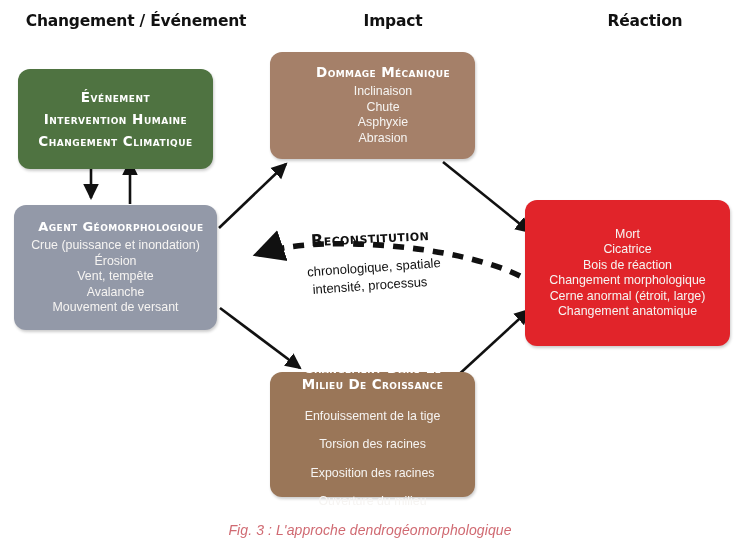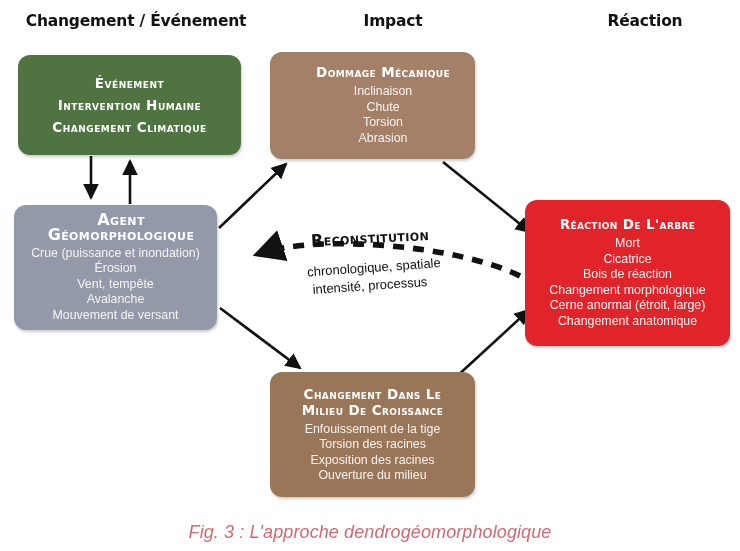--- a/index.html
+++ b/index.html
@@ -67,50 +67,51 @@
   }
   .node .item {
     font-family: "Liberation Sans", sans-serif;
     font-size: 12.4px;
     line-height: 15.5px;
     color: #f6f4f2;
     white-space: nowrap;
   }
 
   #box-evenement {
-    left: 18px; top: 55px; width: 223px; height: 100px;
+    left: 18px; top: 69px; width: 195px; height: 100px;
     background: #4F7341;
   }
   #box-evenement .title-line {
     font-family: "DejaVu Sans", sans-serif;
     font-weight: bold;
     font-size: 13.5px;
     letter-spacing: 0.5px;
     line-height: 22px;
     font-variant: small-caps;
     text-transform: capitalize;
     color: #ffffff;
     white-space: nowrap;
   }
 
   #box-agent {
     left: 14px; top: 205px; width: 203px; height: 125px;
     background: #9399A8;
   }
-  #box-agent .title { font-size: 16px; margin-left: 11px; }
+  #box-agent .title { font-size: 13px; margin-left: 11px; }
 
   #box-dommage {
     left: 270px; top: 52px; width: 205px; height: 107px;
     background: #A58069;
     padding-left: 21px;
   }
 
   #box-milieu {
     left: 270px; top: 372px; width: 205px; height: 125px;
     background: #9A7658;
+    gap: 13px;
   }
   #box-milieu .title { line-height: 16px; }
 
   #box-reaction {
     left: 525px; top: 200px; width: 205px; height: 146px;
     background: #E1242A;
   }
 
   
   #center-label {
@@ -146,21 +147,21 @@
 
   
   #caption {
     position: absolute;
     left: 0;
     top: 522px;
     width: 740px;
     text-align: center;
     font-family: "Liberation Sans", sans-serif;
     font-style: italic;
-    font-size: 18px;
+    font-size: 14px;
     color: #D06A72;
     letter-spacing: 0.1px;
   }
 </style>
 </head>
 <body>
 
 <svg id="canvas" viewBox="0 0 740 551">
   <defs>
     <marker id="ah" markerWidth="7" markerHeight="7" refX="5.4" refY="3.2" orient="auto" markerUnits="strokeWidth">
@@ -202,35 +203,34 @@
   <div class="item">Érosion</div>
   <div class="item">Vent, tempête</div>
   <div class="item">Avalanche</div>
   <div class="item">Mouvement de versant</div>
 </div>
 
 <div class="node" id="box-dommage">
   <div class="title">Dommage mécanique</div>
   <div class="item">Inclinaison</div>
   <div class="item">Chute</div>
-  <div class="item">Torsion</div>
+  <div class="item">Asphyxie</div>
   <div class="item">Abrasion</div>
 </div>
 
 <div class="node" id="box-milieu">
   <div class="title">Changement dans le
 milieu de croissance</div>
   <div class="item">Enfouissement de la tige</div>
   <div class="item">Torsion des racines</div>
   <div class="item">Exposition des racines</div>
   <div class="item">Ouverture du milieu</div>
 </div>
 
 <div class="node" id="box-reaction">
-  <div class="title">Réaction de l'arbre</div>
   <div class="item">Mort</div>
   <div class="item">Cicatrice</div>
   <div class="item">Bois de réaction</div>
   <div class="item">Changement morphologique</div>
   <div class="item">Cerne anormal (étroit, large)</div>
   <div class="item">Changement anatomique</div>
 </div>
 
 <div id="center-label">
   <span class="recon">Reconstitution</span>

